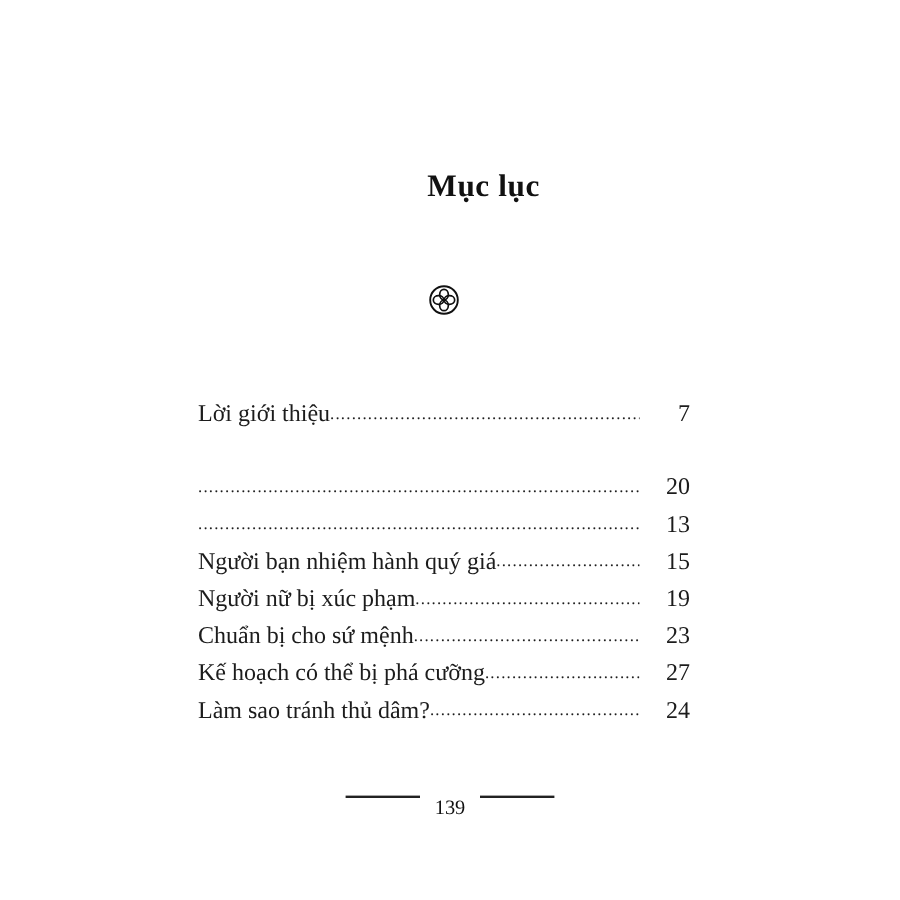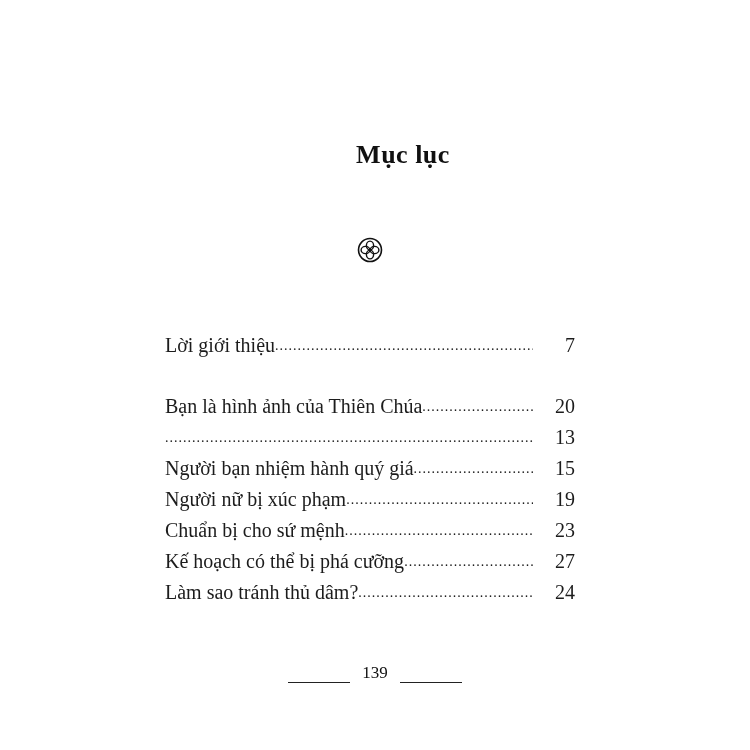--- a/index.html
+++ b/index.html
@@ -6,21 +6,21 @@
     body { width: 750px; height: 750px; position: relative; overflow: hidden; font-family: "Liberation Serif", "DejaVu Serif", serif; color: #1a1a1a; }
     .title { position: absolute; top: 140px; left: 0; width: 750px; text-align: center; font-size: 26px; font-weight: bold; letter-spacing: 0.5px; color: #111; margin-left: 28px; }
     .ornament { position: absolute; left: 357px; top: 237px; width: 26px; height: 26px; }
     .toc { position: absolute; left: 165px; top: 330px; width: 410px; }
     .row { display: flex; align-items: flex-start; height: 31px; font-size: 20px; line-height: 31px; color: #1c1c1c; }
     .row .label { white-space: nowrap; }
     .row .dots { flex: 1; overflow: hidden; white-space: nowrap; margin-right: 16px; letter-spacing: 1px; font-size: 14px; }
     .row .dots::after { content: "................................................................................................................................"; }
     .row .page { width: 26px; text-align: right; white-space: nowrap; }
     .gap { height: 30px; }
-    .footer { position: absolute; top: 663px; left: 0; width: 750px; display: flex; justify-content: center; align-items: flex-end; font-family: Liberation Serif, serif; }
+    .footer { position: absolute; top: 663px; left: 0; width: 750px; display: flex; justify-content: center; align-items: flex-start; font-family: Liberation Serif, serif; }
     .footer .line { width: 62px; height: 1.5px; background: #222; }
     .footer .num { margin: 0 12px; font-size: 17px; color: #111; }
   </style>
 </head>
 <body>
 
 <div class="title">Mục lục</div>
 
 <svg class="ornament" viewBox="0 0 26 26">
   <circle cx="13" cy="13" r="11.5" fill="none" stroke="#111" stroke-width="1.6"></circle>
@@ -31,21 +31,20 @@
 </svg>
 
 <div class="toc">
   <div class="row">
     <span class="label">Lời giới thiệu</span>
     <span class="dots"></span>
     <span class="page">7</span>
   </div>
   <div class="gap"></div>
   <div class="row">
-    <span class="label">Bạn là hình ảnh của Thiên Chúa</span>
     <span class="dots"></span>
     <span class="page">20</span>
   </div>
   <div class="row">
     <span class="dots"></span>
     <span class="page">13</span>
   </div>
   <div class="row">
     <span class="label">Người bạn nhiệm hành quý giá</span>
     <span class="dots"></span>

